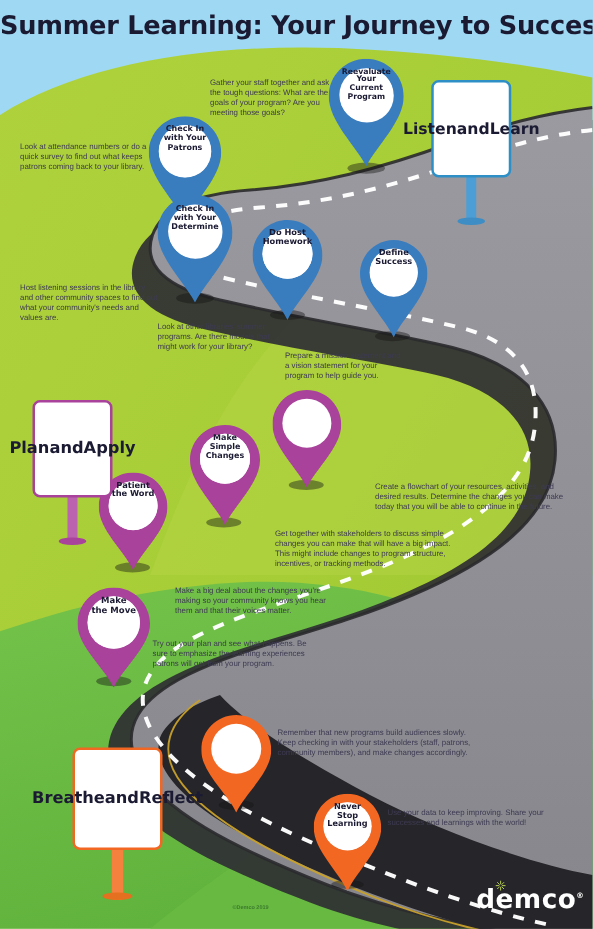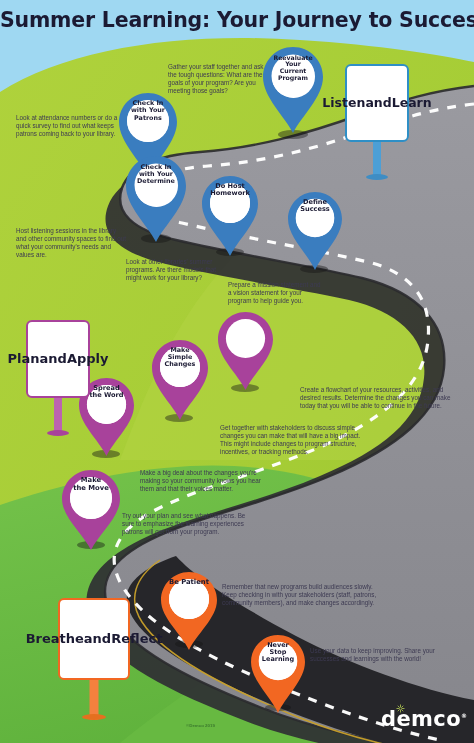--- a/index.html
+++ b/index.html
@@ -306,21 +306,21 @@
     </div>
   </div>
 
   <div class="pin" style="left:79px;top:378px;width:55px;height:78px;">
     <svg viewBox="0 0 55 78" style="position:absolute;left:0;top:0;width:55px;height:78px;">
       <path fill="#A8429B" d="M27.5,0 C12.3,0 0,12.3 0,27.5 C0,45.5 19.8,62 27.5,78 C35.2,62 55,45.5 55,27.5 C55,12.3 42.7,0 27.5,0 Z"></path>
       <circle cx="27.5" cy="26.5" r="19.6" fill="#FFFFFF"></circle>
     </svg>
     <div class="inner" style="left:7.9px;top:6.9px;width:39.2px;height:39.2px;font-size:6.6px;">
       <div>
-        <div>Spread</div>
+        <div>Patient</div>
         <div>the Word</div>
       </div>
     </div>
   </div>
 
   <div class="pin" style="left:62px;top:470px;width:58px;height:80px;">
     <svg viewBox="0 0 58 80" style="position:absolute;left:0;top:0;width:58px;height:80px;">
       <path fill="#A8429B" d="M29,0 C13,0 0,13 0,29 C0,47 21.3,64 29,80 C36.7,64 58,47 58,29 C58,13 45,0 29,0 Z"></path>
       <circle cx="29" cy="28" r="20.8" fill="#FFFFFF"></circle>
     </svg>
@@ -330,25 +330,20 @@
         <div>the Move</div>
       </div>
     </div>
   </div>
 
   <div class="pin" style="left:161px;top:572px;width:56px;height:78px;">
     <svg viewBox="0 0 56 78" style="position:absolute;left:0;top:0;width:56px;height:78px;">
       <path fill="#F26722" d="M28,0 C12.6,0 0,12.6 0,28 C0,46 20.5,62 28,78 C35.5,62 56,46 56,28 C56,12.6 43.4,0 28,0 Z"></path>
       <circle cx="28" cy="27" r="20" fill="#FFFFFF"></circle>
     </svg>
-    <div class="inner" style="left:8px;top:7px;width:40px;height:40px;font-size:6.8px;">
-      <div>
-        <div>Be Patient</div>
-      </div>
-    </div>
   </div>
 
   <div class="pin" style="left:251px;top:635px;width:54px;height:78px;">
     <svg viewBox="0 0 54 78" style="position:absolute;left:0;top:0;width:54px;height:78px;">
       <path fill="#F26722" d="M27,0 C12.1,0 0,12.1 0,27 C0,45 19.8,62 27,78 C34.2,62 54,45 54,27 C54,12.1 41.9,0 27,0 Z"></path>
       <circle cx="27" cy="26" r="19.3" fill="#FFFFFF"></circle>
     </svg>
     <div class="inner" style="left:7.7px;top:6.7px;width:38.6px;height:38.6px;font-size:6.5px;">
       <div>
         <div>Never Stop</div>

